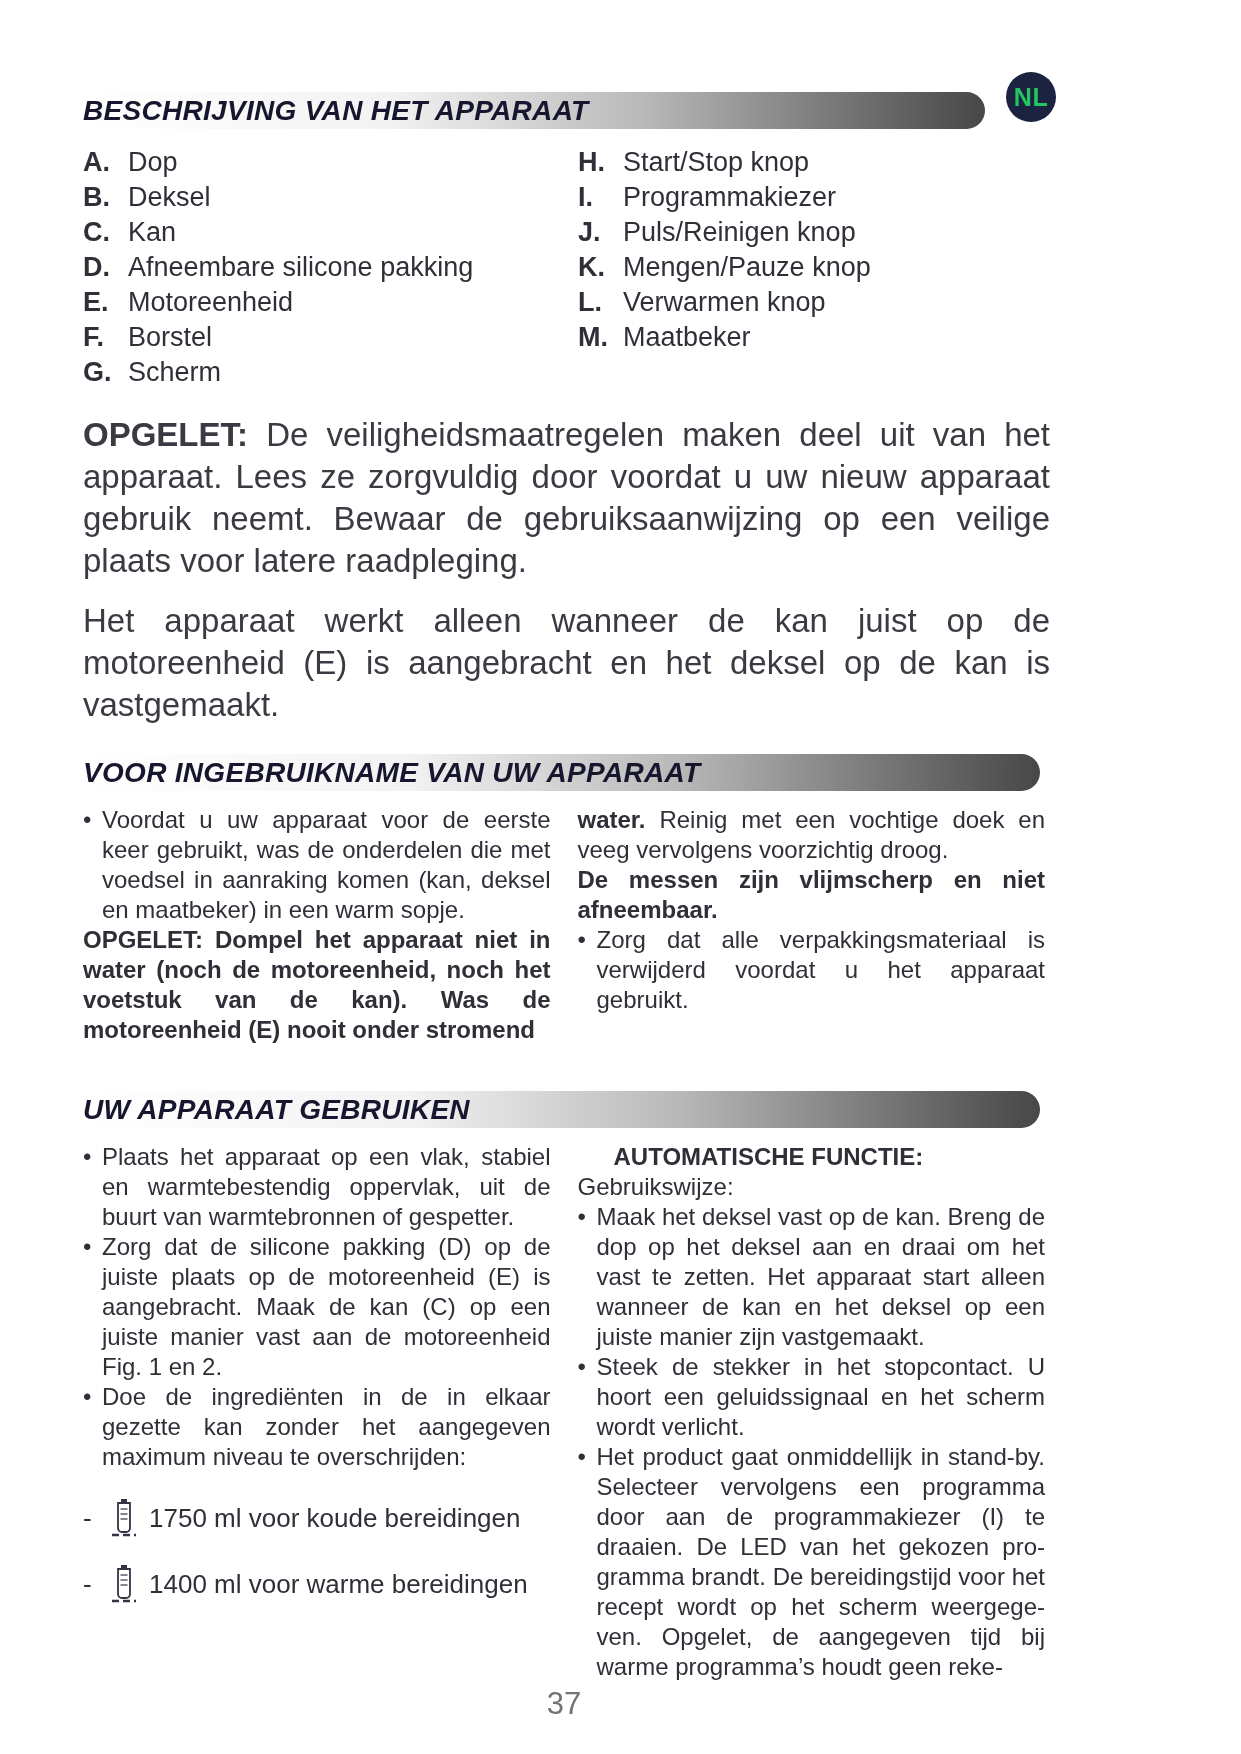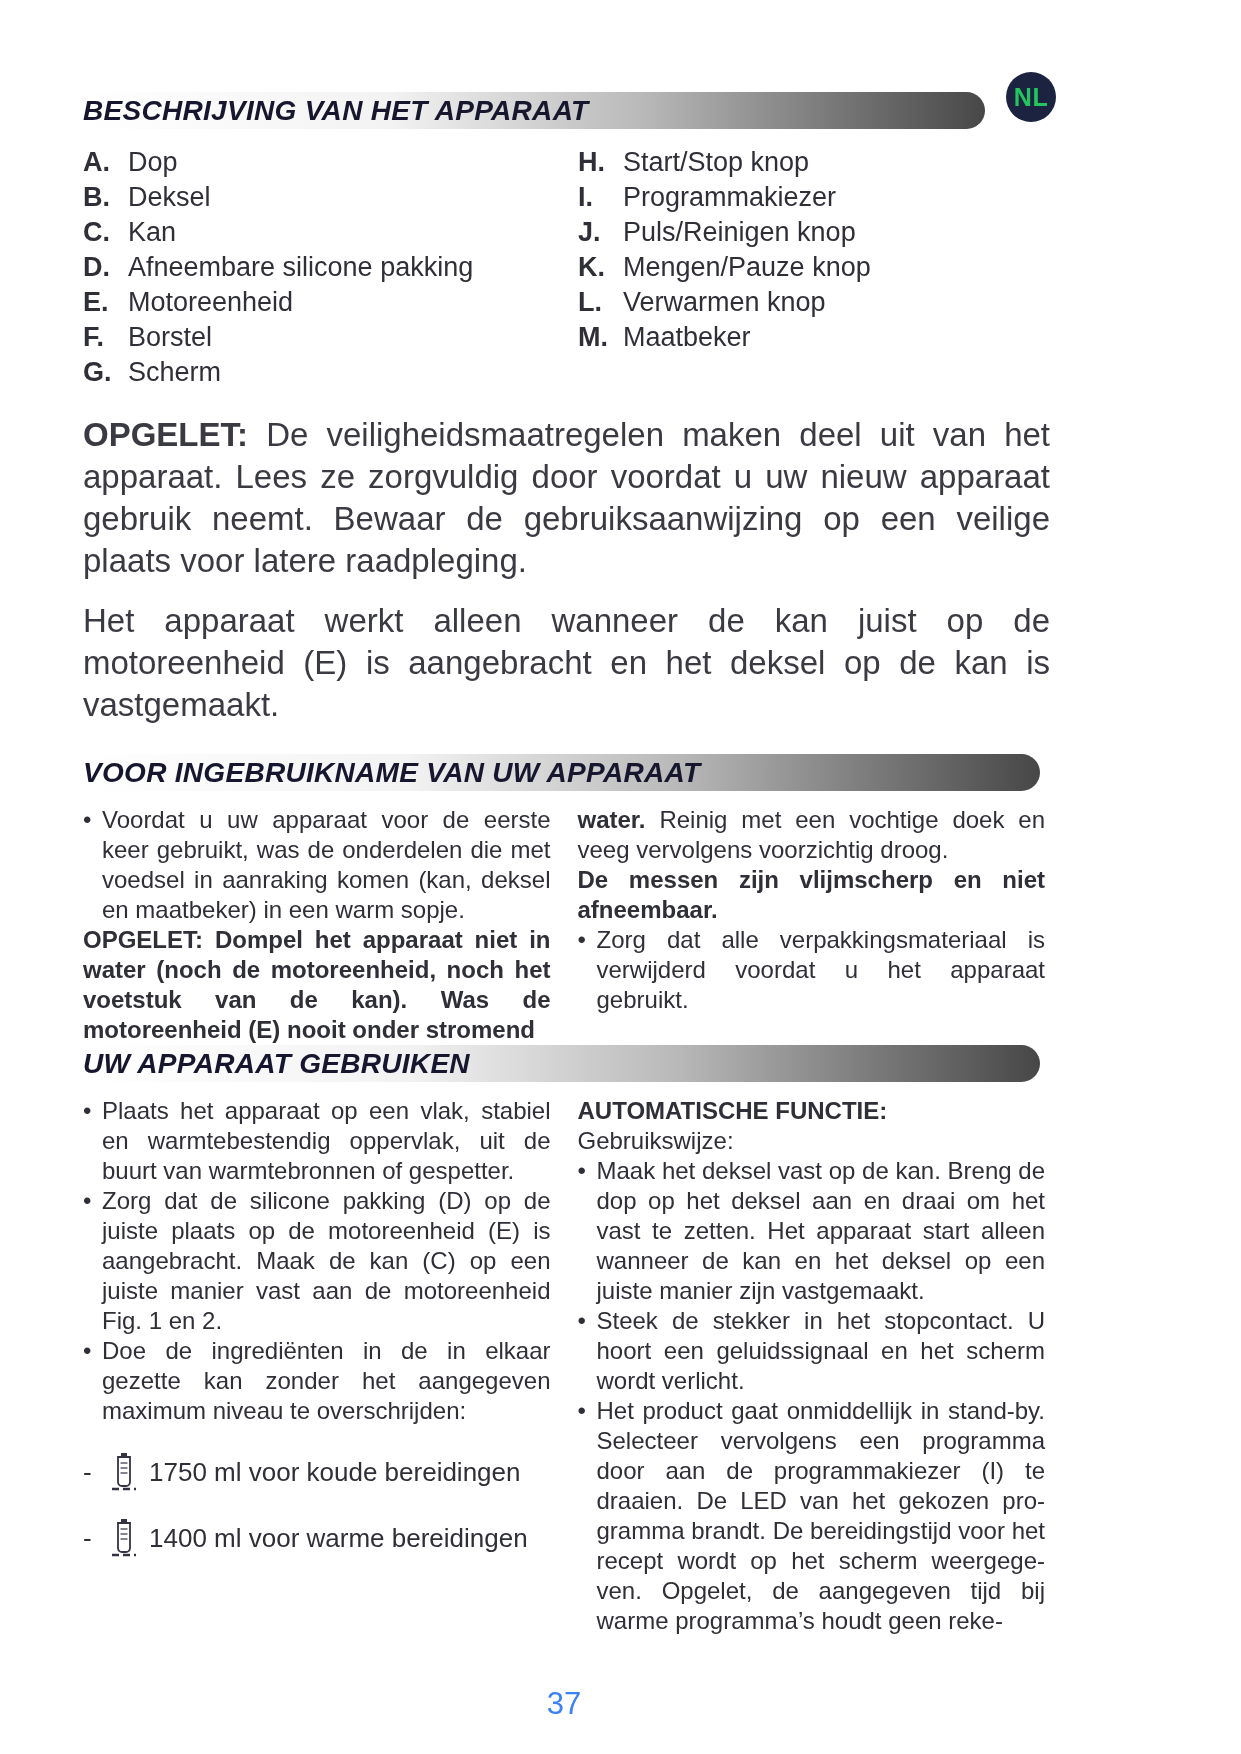--- a/index.html
+++ b/index.html
@@ -54,34 +54,34 @@
     text-align:justify;
     margin-top:18px;
   }
   .b{font-weight:bold;}
   
   .cols{display:flex;margin-top:14px;width:962px;gap:27px;}
   .col{width:470px;}
   .para{position:relative;text-align:justify;font-size:24px;line-height:30px;color:var(--body_text);}
   .para.bullet{padding-left:19px;}
   .para .dot{position:absolute;left:0;top:0;}
-  .col-heading{font-weight:bold;font-size:24px;line-height:30px;color:var(--body_text);}
+  .col-heading{font-weight:bold;font-size:24px;line-height:30px;color:var(--body_text);margin-left:36px;}
   .col-sub{font-size:24px;line-height:30px;color:var(--body_text);}
   
   .sec2-bar{margin-top:28px;}
-  .sec3-bar{text-align:center;}
+  .sec3-bar{margin-top:46px;text-align:center;}
   
   .capacities{margin-top:26px;}
   .cap-row{display:flex;align-items:center;gap:12px;font-size:26px;color:var(--body_text);margin-bottom:26px;}
   .cap-dash{width:16px;}
   .cap-icon{display:inline-flex;}
   .cap-label{white-space:nowrap;}
   .page-num{
     position:absolute;bottom:32px;left:83px;width:962px;
-    text-align:center;font-size:31px;color:#3b82f6;
+    text-align:center;font-size:31px;color:#737373;
   }
 </style>
 </head>
 <body>
 
 <div class="page">
 
   <div class="nl-badge">
     <span>NL</span>
   </div>

